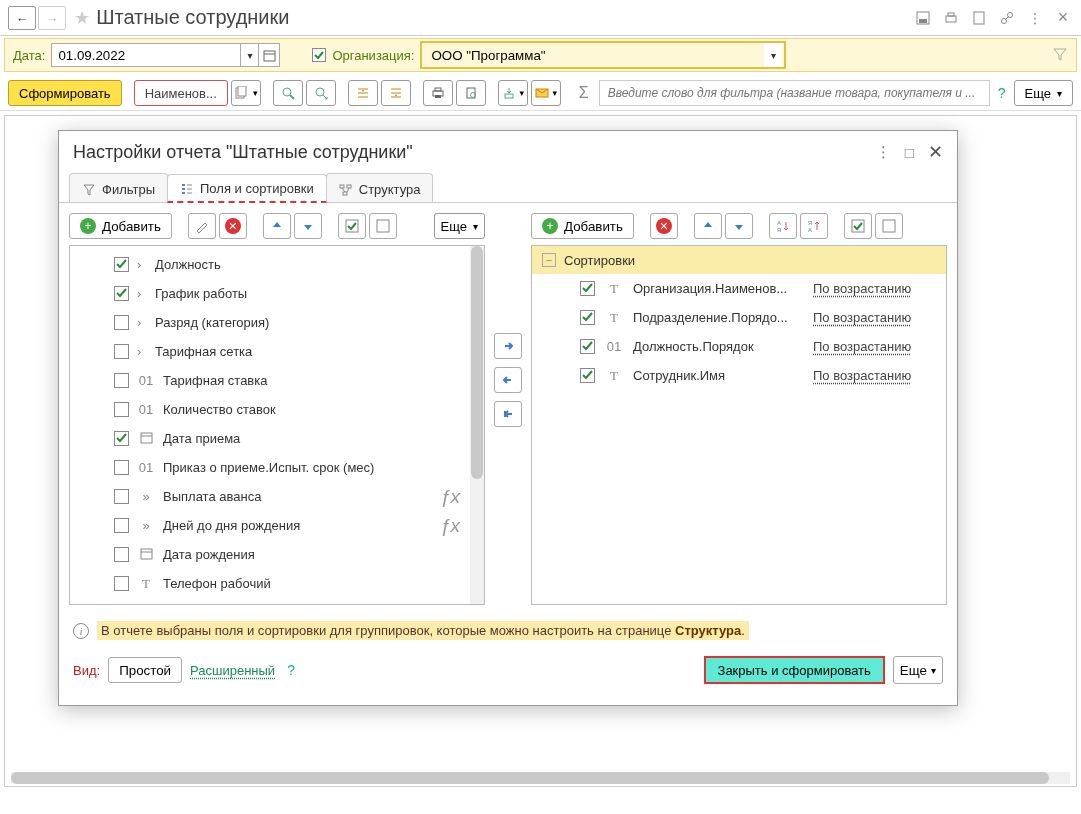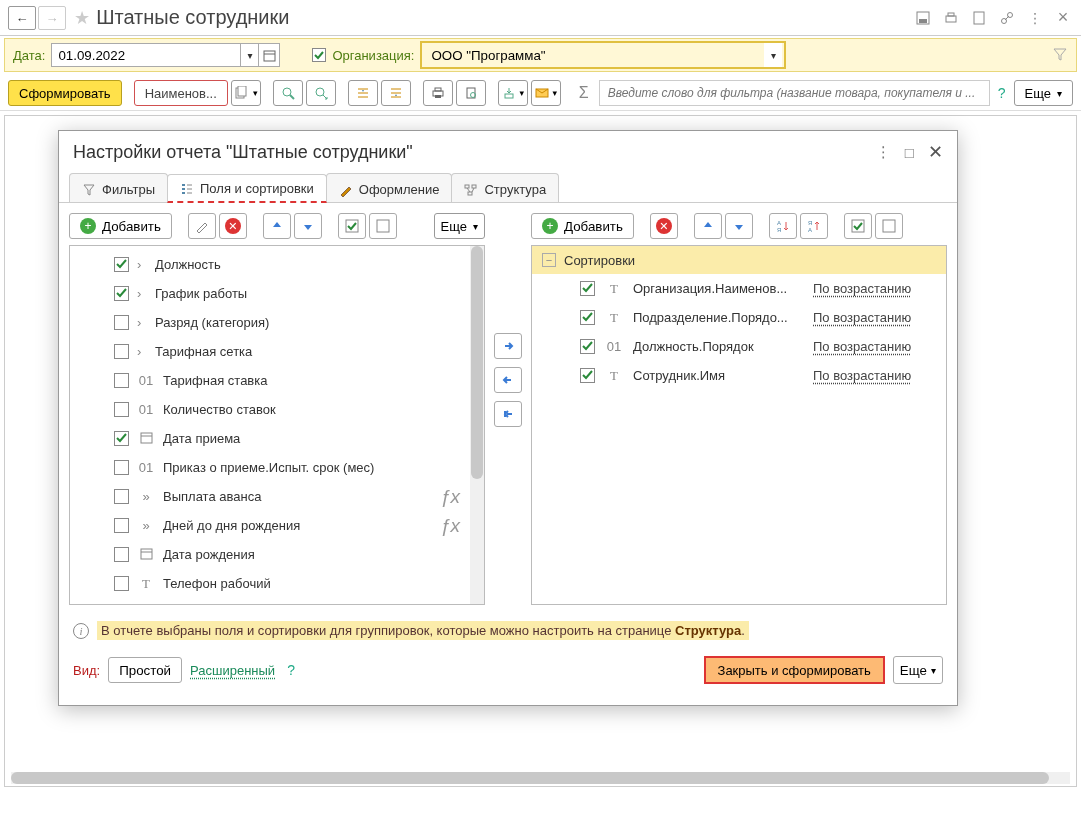--- a/index.html
+++ b/index.html
@@ -96,21 +96,21 @@
   .info-icon { width:16px; height:16px; border:1.5px solid #888; border-radius:50%; display:inline-flex; align-items:center; justify-content:center; font-size:11px; color:#888; font-style:italic; font-family:serif;}
   .info-text { background:#fbecaa; padding:2px 4px; color:#533;}
   .info-text b { color:#663300;}
 
   
   .modal-footer { display:flex; align-items:center; padding: 10px 14px; gap:8px;}
   .view-label { color:#b91c1c;}
   .toggle-btn { height:26px; border:1px solid #aaa; padding:0 10px; background:#fff; border-radius:3px;}
   .link-green { color:#1a8a5a; text-decoration:underline dotted; text-underline-offset:3px; cursor:pointer;}
   .footer-right { margin-left:auto; display:flex; gap:8px;}
-  .btn-close-gen { background:#fdba74; border:2px solid #d33; padding:4px 12px; font-size:13px; cursor:pointer;}
+  .btn-close-gen { background:#5eead4; border:2px solid #d33; padding:4px 12px; font-size:13px; cursor:pointer;}
   .btn-more { height:28px; border:1px solid #aaa; background:#fff; padding:0 6px; display:flex; align-items:center; gap:2px; border-radius:3px;}
 
   
   .arrow { font-size:13px;}
 </style>
 </head>
 <body>
 
 <div class="titlebar">
   <div class="nav-btn">
@@ -296,26 +296,20 @@
     <div class="tab active active-red">
       <svg class="ticon" viewBox="0 0 14 14">
           <line x1="2" y1="3" x2="5" y2="3" stroke="#58a" stroke-width="2"></line>
           <line x1="2" y1="7" x2="5" y2="7" stroke="#58a" stroke-width="2"></line>
           <line x1="2" y1="11" x2="5" y2="11" stroke="#58a" stroke-width="2"></line>
           <line x1="7" y1="3" x2="12" y2="3" stroke="#888"></line>
           <line x1="7" y1="7" x2="12" y2="7" stroke="#888"></line>
           <line x1="7" y1="11" x2="12" y2="11" stroke="#888"></line>
         </svg>
       <span class="tab-label">Поля и сортировки</span>
-    </div>
-    <div class="tab">
-      <svg class="ticon" viewBox="0 0 14 14">
-          <path d="M2 12l8-8 2 2-8 8z" fill="#c80" stroke="#864"></path>
-        </svg>
-      <span class="tab-label">Оформление</span>
     </div>
     <div class="tab">
       <svg class="ticon" viewBox="0 0 14 14">
           <rect x="1" y="2" width="4" height="3" fill="none" stroke="#888"></rect>
           <rect x="8" y="2" width="4" height="3" fill="none" stroke="#888"></rect>
           <rect x="4" y="9" width="4" height="3" fill="none" stroke="#888"></rect>
           <line x1="3" y1="5" x2="6" y2="9" stroke="#888"></line>
           <line x1="10" y1="5" x2="8" y2="9" stroke="#888"></line>
         </svg>
       <span class="tab-label">Структура</span>

